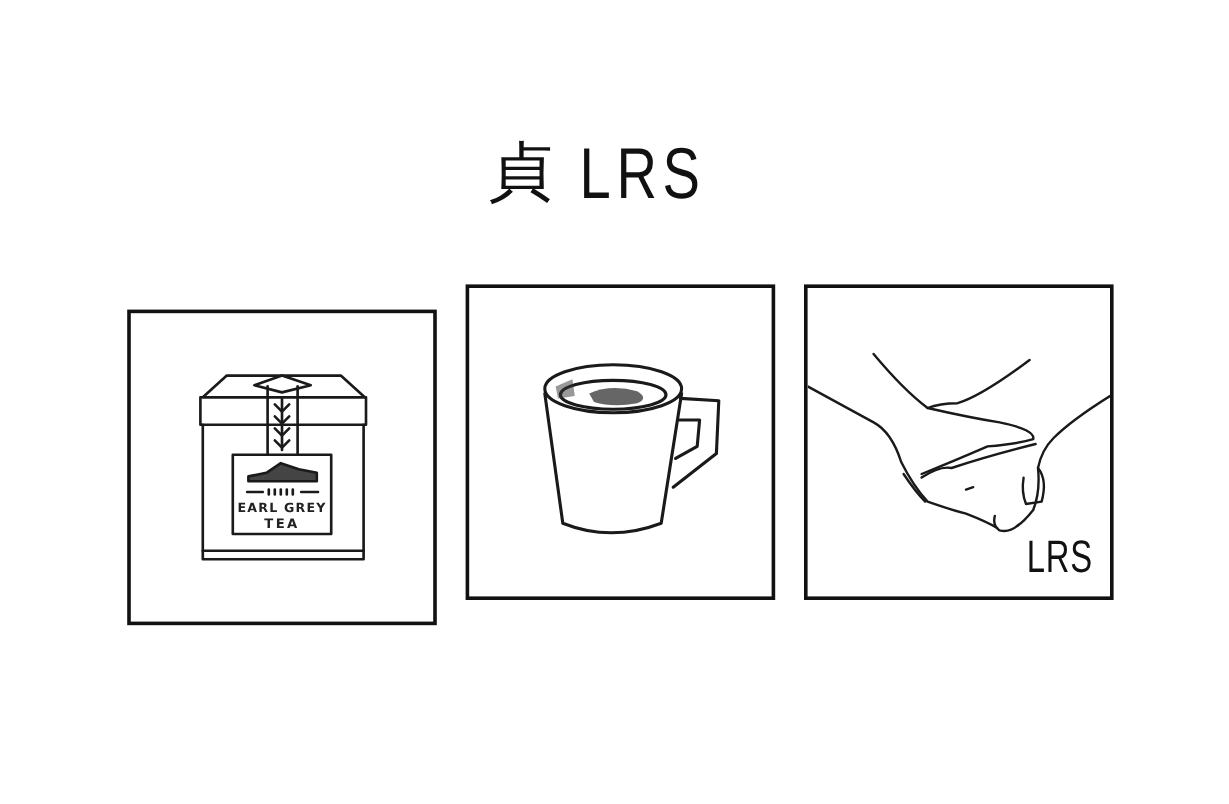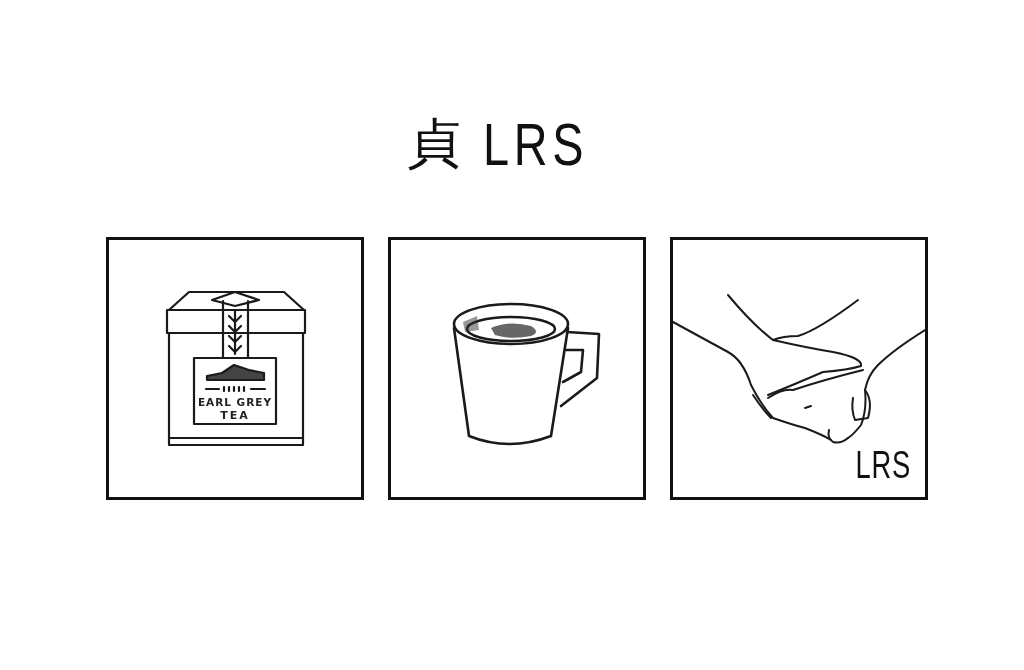--- a/index.html
+++ b/index.html
@@ -10,21 +10,21 @@
     color: #111; font-size: 60px; letter-spacing: 4px; font-weight: 300;
     font-family: "DejaVu Sans", sans-serif;
   }
   .title .kanji { font-size: 54px; }
   .title .latin { font-family: "Liberation Sans", sans-serif; font-weight: 400; transform: scaleX(0.78); transform-origin: left center; letter-spacing: 6px; }
   .panel {
     position: absolute; top: 237px; width: 252px; height: 257px;
     border: 3px solid #111; background: #fff; box-sizing: content-box; overflow: hidden;
   }
   .panel svg { position: absolute; left: 0; top: 0; }
-  #p1 { left: 106px; }
+  #p1 { left: 106px; margin-top: 21px; }
   #p2 { left: 388px; }
   #p3 { left: 670px; }
   .caption {
     position: absolute; right: 14px; bottom: 10px;
     font-family: "Liberation Sans", sans-serif; font-size: 38px; color: #111;
     transform: scaleX(0.72); transform-origin: right bottom; letter-spacing: 1px;
   }
   .label-text { font-family: "DejaVu Sans", sans-serif; font-weight: bold; fill: #222; }
 </style>
 </head>

